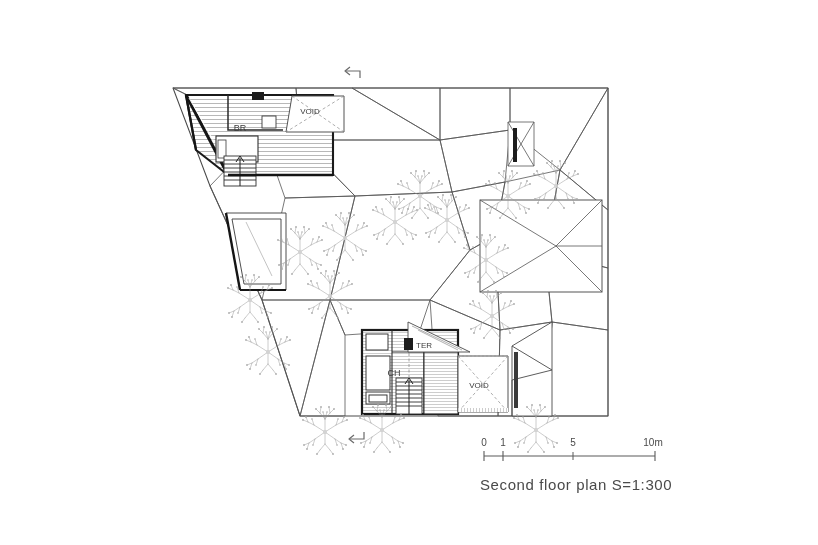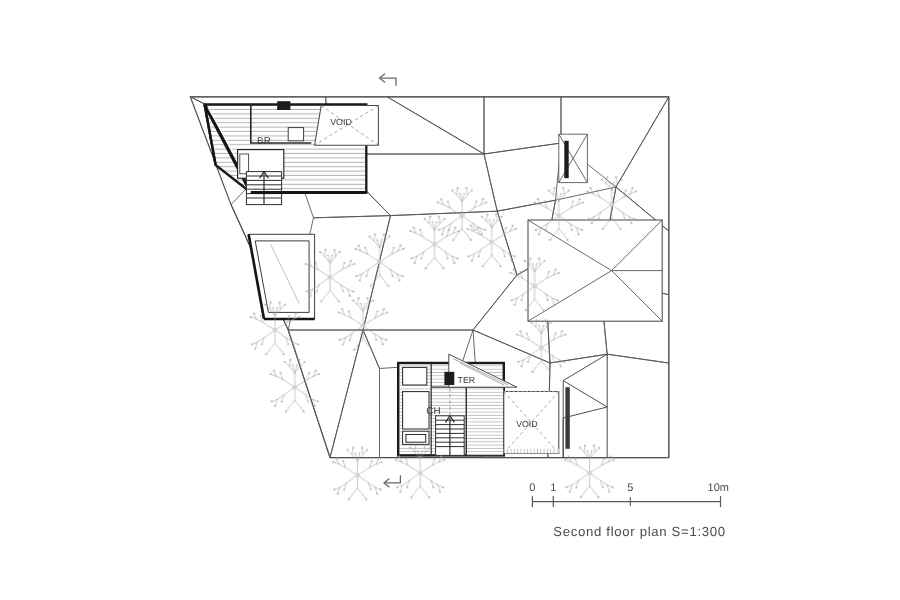--- a/index.html
+++ b/index.html
@@ -3,21 +3,21 @@
 <meta charset="utf-8">
 <style>
   html,body{margin:0;padding:0;background:#ffffff;}
   body{width:818px;height:545px;overflow:hidden;
        font-family:"Liberation Sans", sans-serif;color:#2b2b2b;}
   #stage{position:relative;width:818px;height:545px;background:#ffffff;}
   svg#plan{position:absolute;left:0;top:0;width:818px;height:545px;display:block;}
   .lbl{font-family:"Liberation Sans", sans-serif;fill:#3a3a3a;}
   .caption{position:absolute;font-family:"Liberation Sans", sans-serif;
            color:#4a4a4a;letter-spacing:.6px;white-space:nowrap;}
-  #caption-text{left:503px;top:476px;font-size:12px;}
+  #caption-text{left:480px;top:476px;font-size:15px;}
   .scale-num{font-family:"Liberation Sans", sans-serif;fill:#4a4a4a;font-size:10px;}
 </style>
 </head>
 <body>
 
 <div id="stage">
 
   <svg id="plan" viewBox="0 0 818 545">
     <defs>
 

